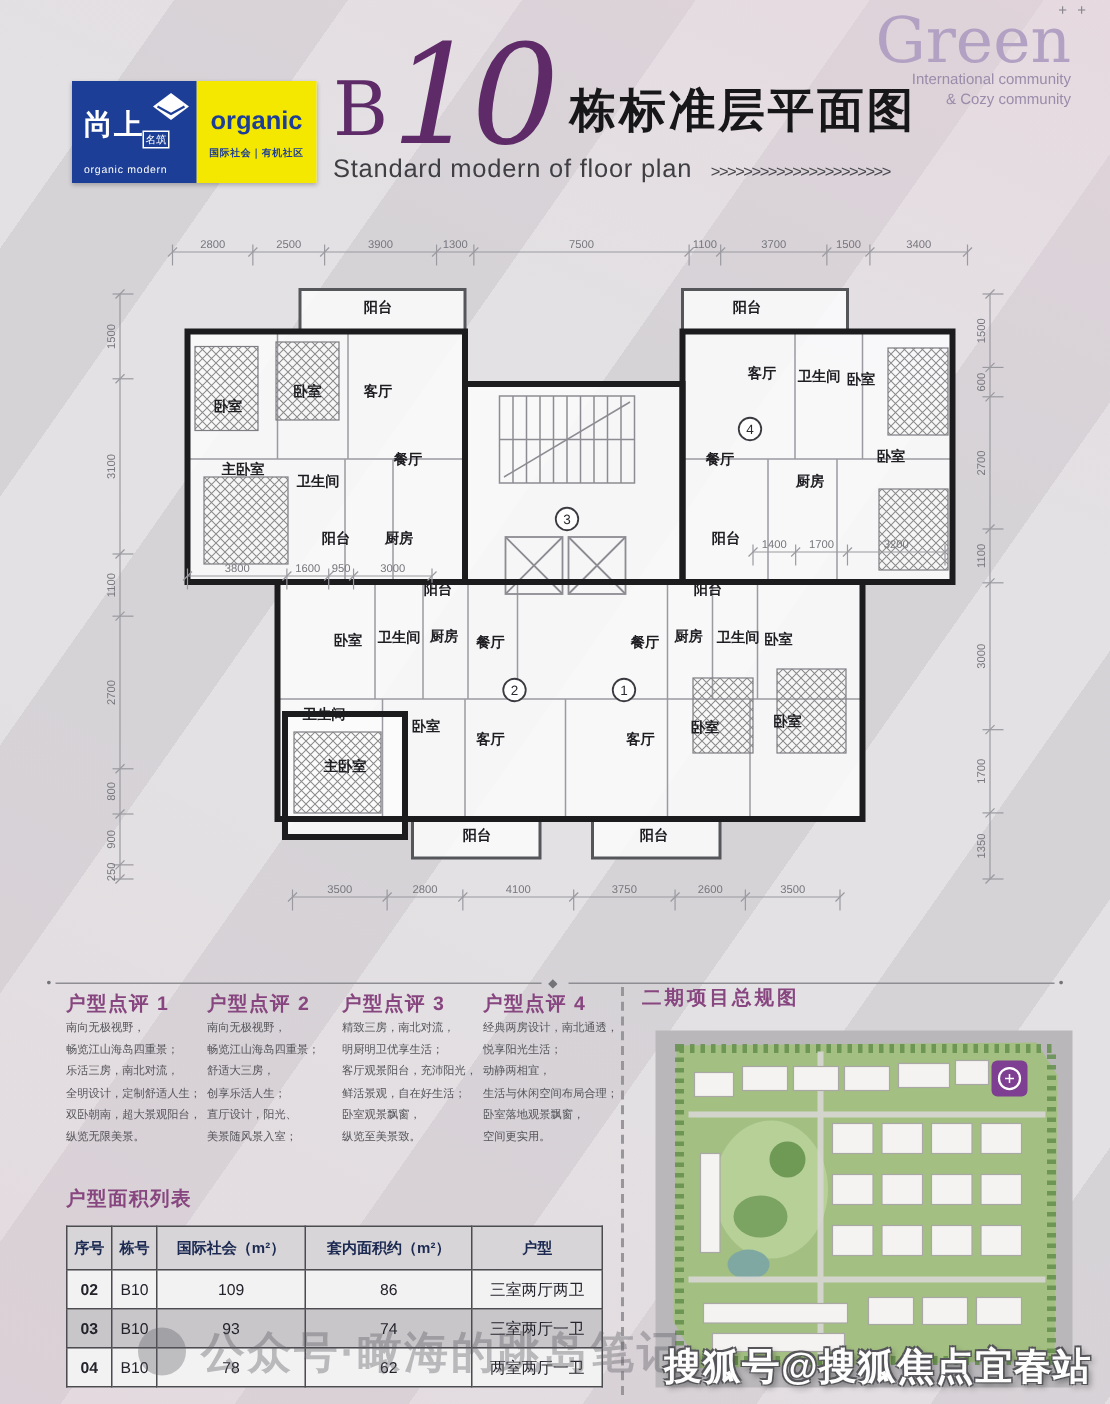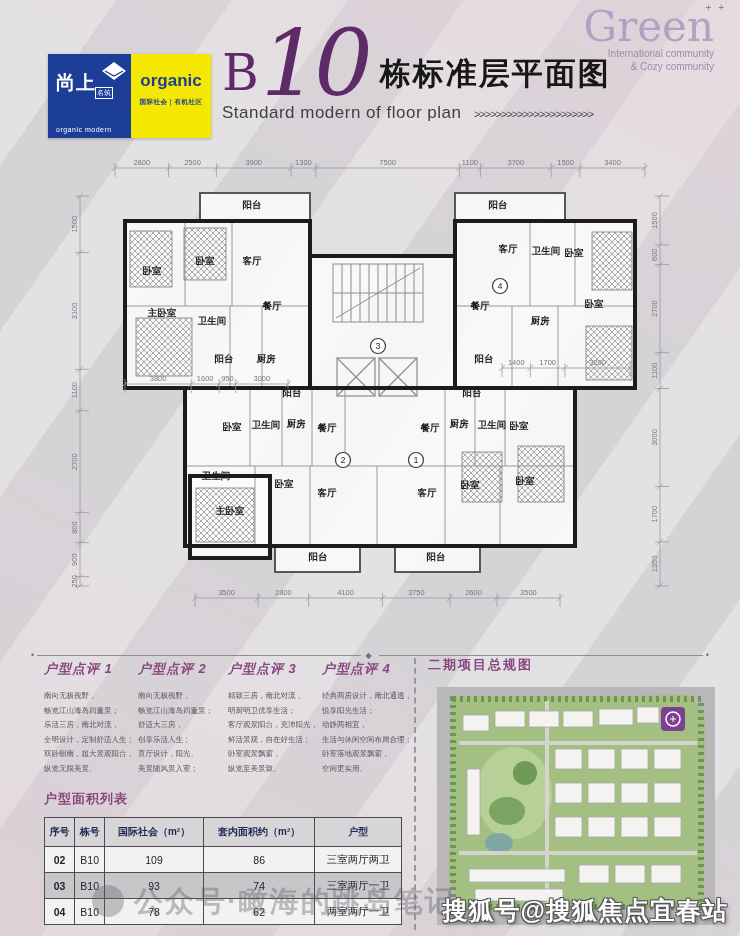--- a/index.html
+++ b/index.html
@@ -4,21 +4,21 @@
 <style>
   html,body{margin:0;padding:0;}
   body{font-family:"Liberation Sans","DejaVu Sans",sans-serif;}
   #app{position:relative;width:740px;height:936px;overflow:hidden;
     background:
       linear-gradient(205deg, rgba(233,211,221,.55), rgba(233,211,221,0) 30%),
       linear-gradient(28deg, rgba(228,204,214,.38), rgba(228,204,214,0) 38%),
       repeating-linear-gradient(125deg, rgba(255,255,255,.22) 0 95px, rgba(199,195,201,.28) 95px 190px),
       #dbd9dc;}
   
-  .logo{position:absolute;left:48px;top:54px;width:163px;height:84px;display:flex;box-shadow:0 1px 3px rgba(0,0,0,.25);}
+  .logo{position:absolute;left:48px;top:54px;width:163px;height:68px;display:flex;box-shadow:0 1px 3px rgba(0,0,0,.25);}
   .logo-blue{width:83px;background:#1d3e96;color:#fff;position:relative;}
   .logo-blue .shang{position:absolute;left:8px;top:16px;font-size:19px;font-weight:bold;letter-spacing:1px;}
   .logo-blue .mingzhu{position:absolute;left:47px;top:33px;font-size:7px;border:1px solid #fff;padding:0 1px;}
   .logo-blue .orgmod{position:absolute;left:8px;bottom:5px;font-size:7px;letter-spacing:.5px;}
   .logo-blue svg{position:absolute;right:5px;top:8px;}
   .logo-yellow{width:80px;background:#f4e800;text-align:center;color:#1d3e96;}
   .logo-yellow .organic{font-size:17px;font-weight:bold;margin-top:17px;}
   .logo-yellow .ysub{font-size:6.5px;font-weight:bold;margin-top:7px;letter-spacing:.5px;}
   .title-block{position:absolute;left:222px;top:4px;white-space:nowrap;}
   .title-row{display:flex;align-items:flex-end;height:96px;}
@@ -34,21 +34,21 @@
   .corner-mark{position:absolute;right:14px;top:2px;font-size:10px;color:#83838a;letter-spacing:2px;}
   
   #plan{position:absolute;left:0;top:146px;}
   #plan text{font-family:"Liberation Sans","DejaVu Sans",sans-serif;}
   .divider{position:absolute;left:28px;top:650px;width:684px;display:flex;align-items:center;}
   .dv-line{flex:1;border-top:1px solid #8d8d92;}
   .dv-center{font-size:8px;color:#737378;letter-spacing:3px;padding:0 4px;}
   .dv-end{font-size:9px;color:#737378;padding:0 3px;}
   
   .reviews{position:absolute;left:44px;top:660px;display:grid;grid-template-columns:92px 88px 92px 96px;column-gap:2px;}
-  .rv-title{font-size:13px;font-weight:bold;color:#87467f;letter-spacing:1px;margin-bottom:11px;font-style:italic;}
+  .rv-title{font-size:13px;font-weight:bold;color:#87467f;letter-spacing:1px;}
   .rv-line{font-size:7.5px;color:#55555a;line-height:14.5px;white-space:nowrap;}
   .area-list{position:absolute;left:44px;top:790px;}
   .area-title{font-size:13px;font-weight:bold;color:#87467f;letter-spacing:1px;}
   .area-list table{margin-top:9px;border-collapse:collapse;width:358px;font-size:10.5px;color:#23232c;}
   .area-list th{background:#d7d5d8;color:#1c2a52;border:1.3px solid #4c4c50;padding:7px 1px;font-size:10px;margin-left:46px;}
   .area-list td{border:1.3px solid #4c4c50;text-align:center;padding:5.5px 1px;}
   .area-list tbody tr:nth-child(odd) td{background:#f3f2f3;}
   .area-list tbody tr:nth-child(even) td{background:#c8c6c9;}
   .area-list td:first-child{font-weight:bold;}
   .dash-sep{position:absolute;left:414px;top:658px;height:272px;width:0;border-left:2px dashed #98969b;}

